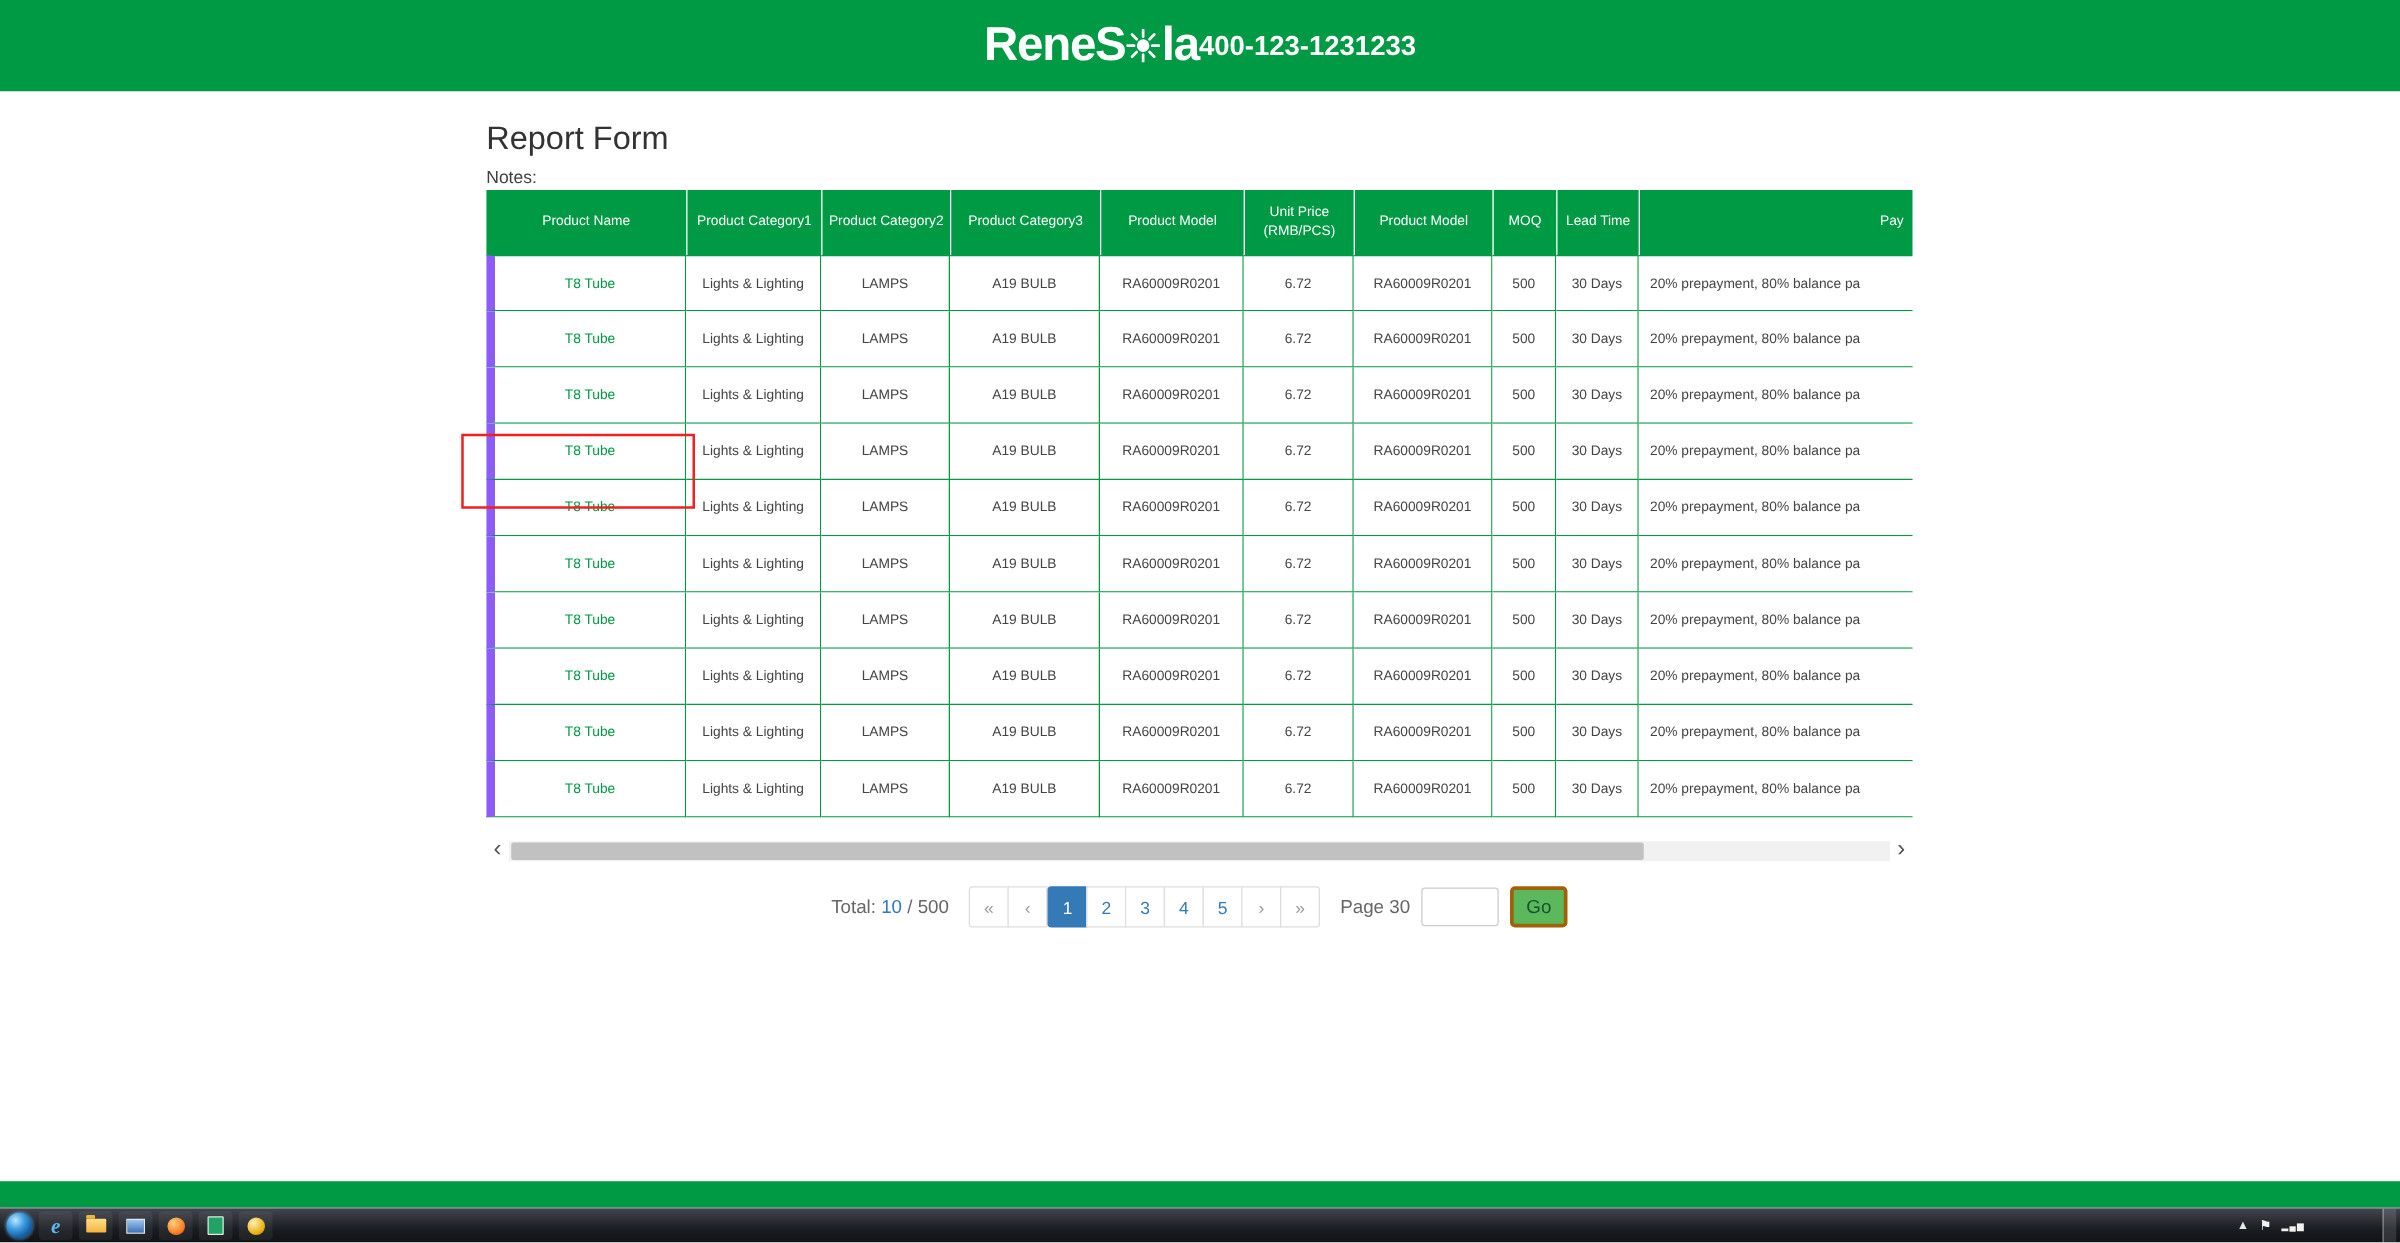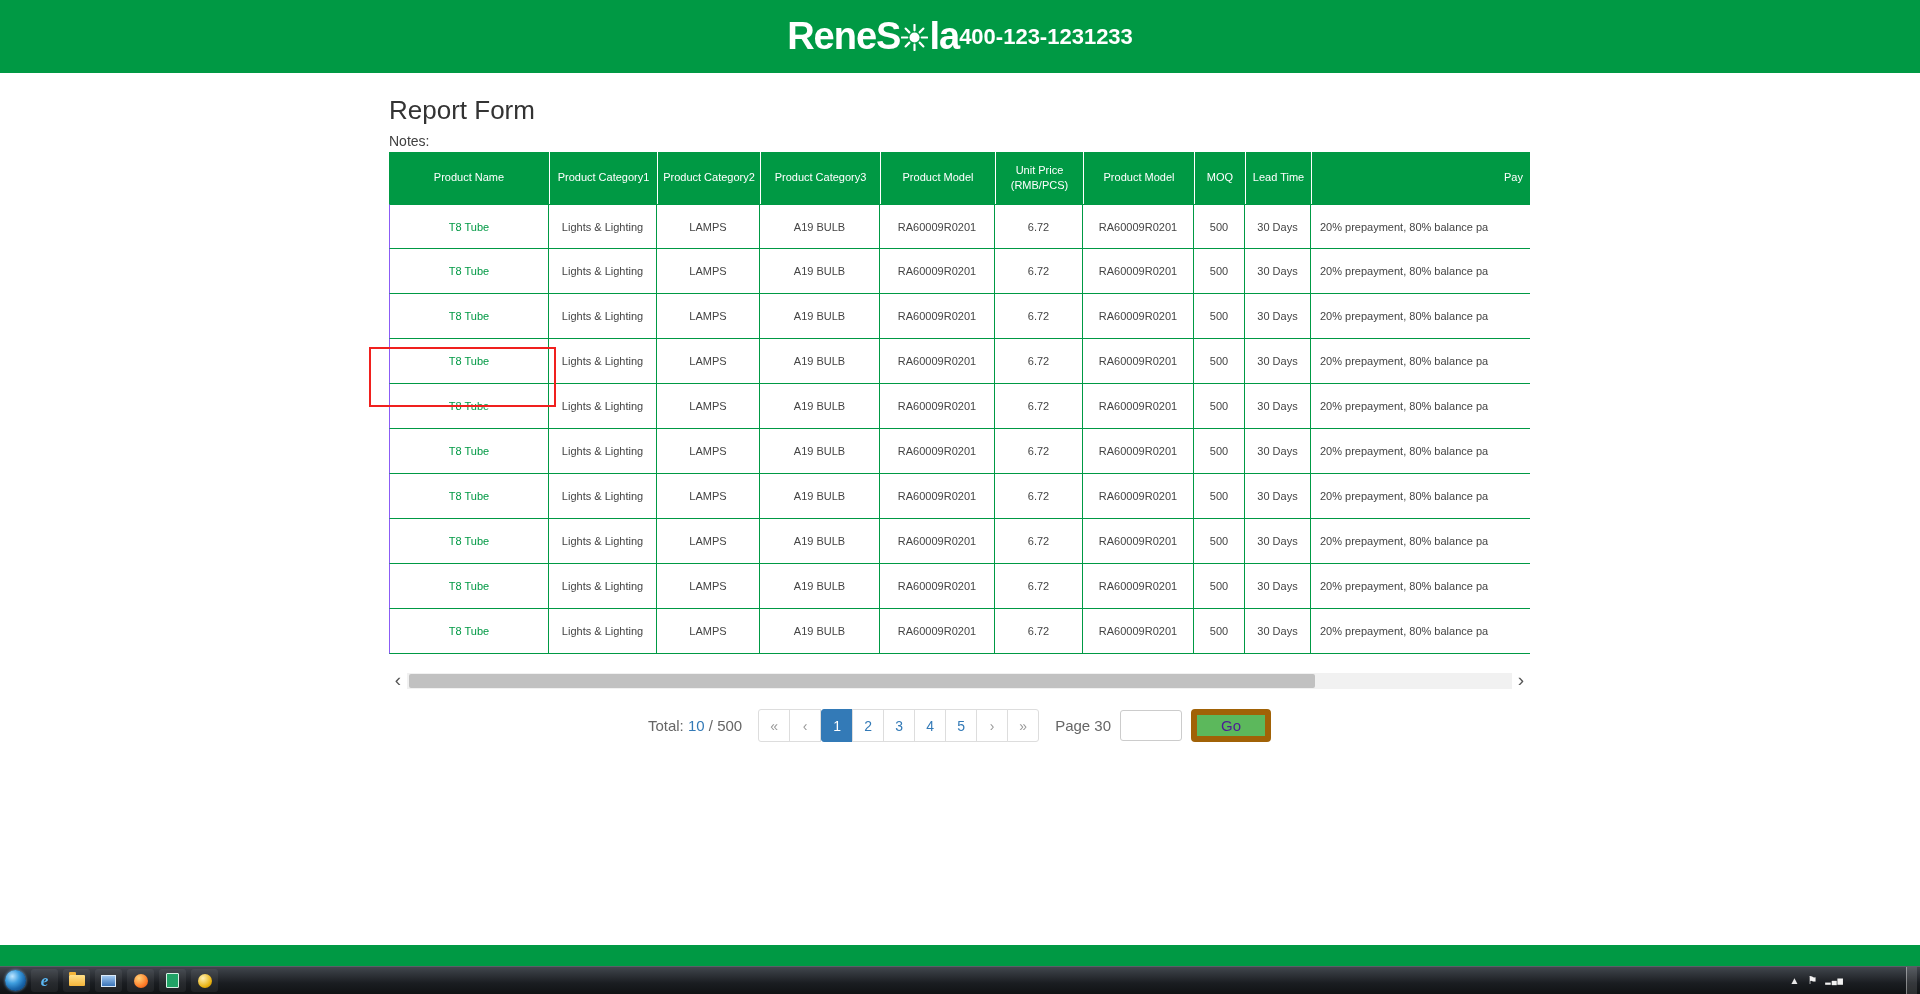--- a/index.html
+++ b/index.html
@@ -30,21 +30,21 @@
   th{
     background:#009944;color:#fff;font-weight:400;height:52px;
     text-align:center;line-height:1.4;padding:0 2px;box-sizing:border-box;
   }
   th + th{border-left:1px solid #fff;}
   td{
     border-right:1px solid #009944;border-bottom:1px solid #009944;
     height:45px;text-align:center;color:#444;padding:0 2px;box-sizing:border-box;
     white-space:nowrap;overflow:hidden;background:#fff;
   }
-  td:first-child{border-left:1px solid #8b5cf6;}
+  td:first-child{border-left:7px solid #8b5cf6;}
   tbody tr:first-child td{border-top:1px solid #009944;}
   td.product-link{color:#009944;cursor:pointer;}
   th:last-child{text-align:left;padding-left:192px;white-space:nowrap;}
   td:last-child{text-align:left;padding-left:9px;}
   
   .annotation{
     position:absolute;left:369px;top:347px;width:187px;height:60px;
     border:2px solid #f0201e;pointer-events:none;box-sizing:border-box;
   }
   
@@ -71,22 +71,22 @@
   .pg:first-child{margin-left:0;border-radius:3px 0 0 3px;}
   .pg.last{border-radius:0 3px 3px 0;}
   .pg.active{background:#337ab7;border-color:#337ab7;color:#fff;}
   .pg.nav{color:#999;}
   .page-jump{display:flex;align-items:center;gap:9px;}
   .jump{
     width:50px;height:29px;border:1px solid #ccc;border-radius:3px;
     font-size:14px;padding:0 5px;font-family:inherit;
   }
   .go{
-    background:#5cb85c;color:#4c1d95;border:6px solid #a16207;border-radius:4px;
-    height:33px;padding:0 24px;font-size:15px;font-family:inherit;cursor:pointer;
+    background:#5cb85c;color:#14532d;border:3px solid #a16207;border-radius:4px;
+    height:33px;padding:0 10px;font-size:15px;font-family:inherit;cursor:pointer;
   }
   
   .footer-strip{position:absolute;left:0;right:0;bottom:28px;height:21px;background:#009944;}
   .taskbar{
     position:absolute;left:0;right:0;bottom:0;height:28px;
     background:linear-gradient(#41464d,#1a1d21 60%,#101214);
     border-top:1px solid #5a6068;display:flex;align-items:center;
     padding-left:5px;gap:5px;box-sizing:border-box;
   }
   .start-orb{

